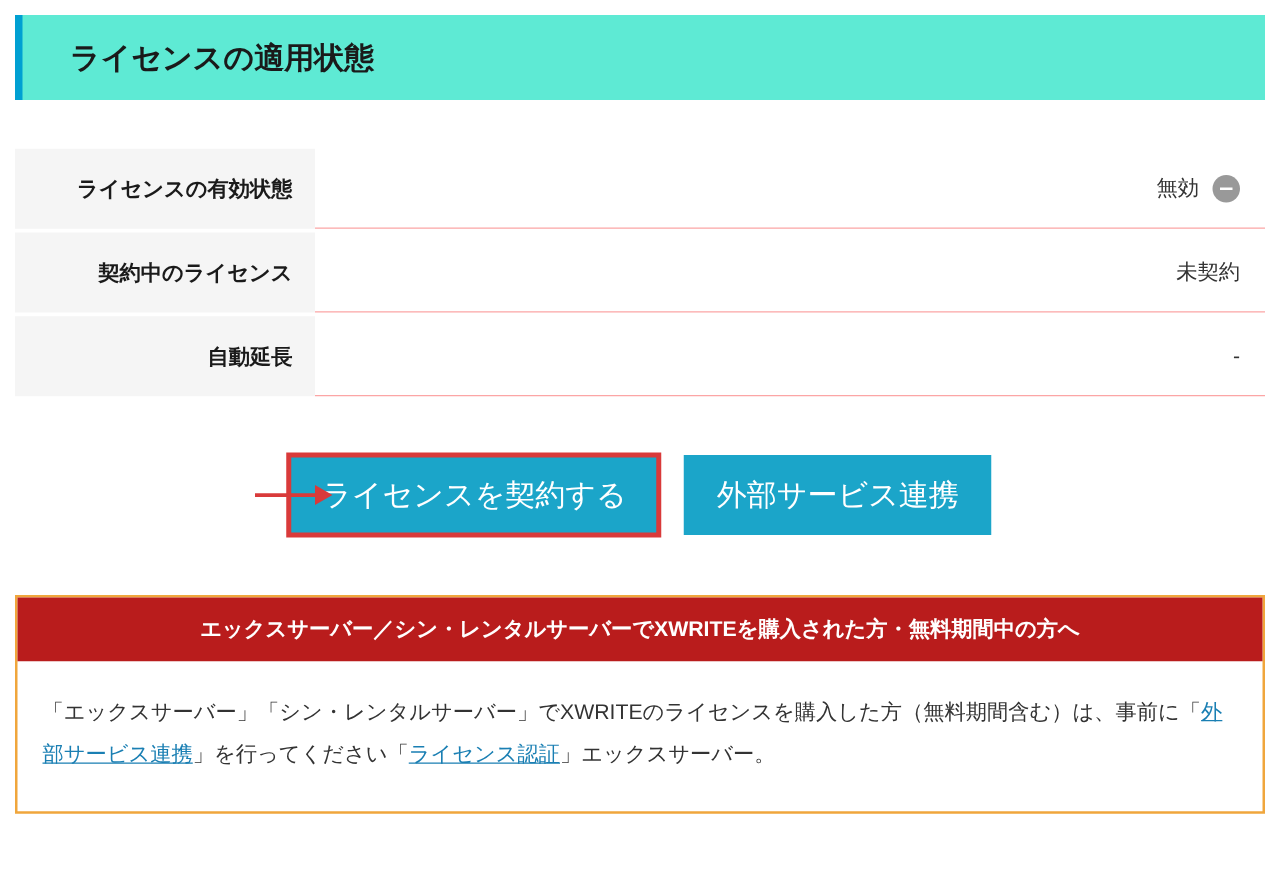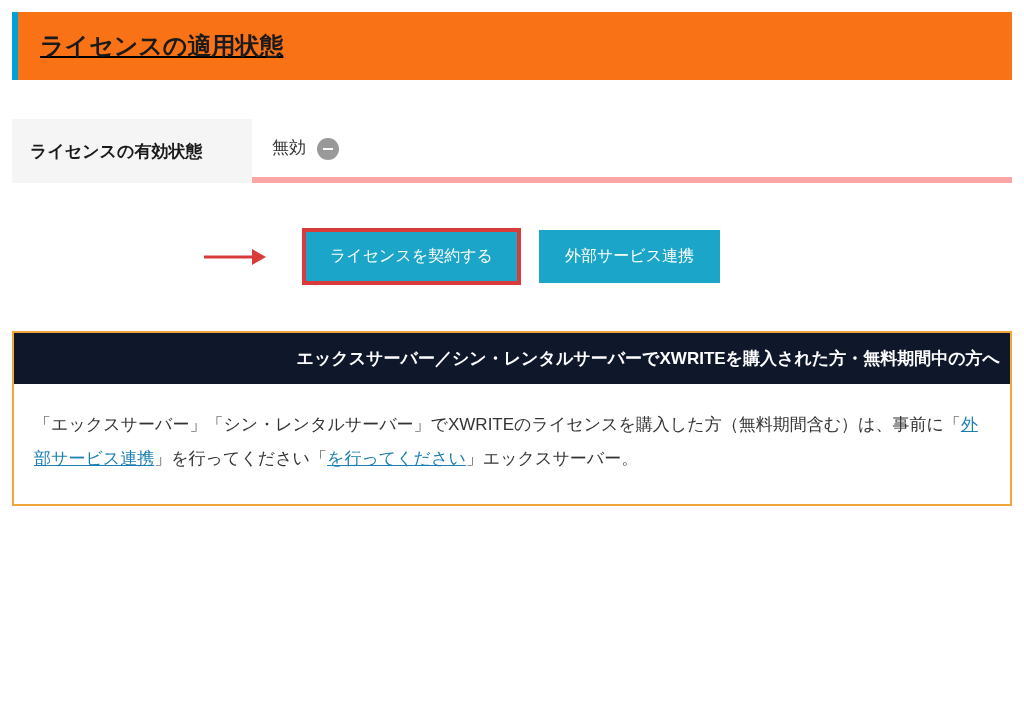--- a/index.html
+++ b/index.html
@@ -8,56 +8,56 @@
       box-sizing: border-box;
     }
     body {
       font-family: -apple-system, BlinkMacSystemFont, "Hiragino Sans", "Hiragino Kaku Gothic ProN", Meiryo, sans-serif;
       background: #ffffff;
       width: 1024px;
       height: 704px;
       padding: 12px;
     }
     .section-header {
-      background: #f97316;
-      padding: 18px 22px;
+      background: #5eead4;
+      padding: 18px 38px;
       margin-bottom: 36px;
       border-left: 6px solid #00a0d2;
-      text-decoration: underline;
     }
     .section-title {
       font-size: 24px;
       font-weight: bold;
       color: #1a1a1a;
     }
     .status-table {
       width: 100%;
       border-collapse: separate;
       border-spacing: 0 3px;
       margin-bottom: 44px;
+      text-align: right;
     }
     .status-table tr {
       height: 64px;
     }
     .status-label {
       background: #f5f5f5;
       font-weight: bold;
       font-size: 17px;
       color: #1a1a1a;
       padding: 0 18px;
       width: 240px;
       vertical-align: middle;
     }
     .status-value {
       background: #ffffff;
       font-size: 17px;
       color: #333333;
       padding: 0 20px;
       vertical-align: middle;
-      border-bottom: 6px solid #fca5a5;
+      border-bottom: 1px solid #fca5a5;
     }
     .status-badge {
       display: inline-flex;
       align-items: center;
       justify-content: center;
       width: 22px;
       height: 22px;
       background: #999999;
       border-radius: 50%;
       vertical-align: middle;
@@ -84,39 +84,39 @@
       left: 190px;
       top: 50%;
       transform: translateY(-50%);
       width: 64px;
       height: 22px;
     }
     .btn {
       background: #1ba5c9;
       color: #ffffff;
       border: none;
-      font-size: 16px;
+      font-size: 24px;
       padding: 16px 26px;
       cursor: pointer;
       font-family: inherit;
     }
     .btn-highlight {
       outline: 4px solid #d93a3a;
       outline-offset: -2px;
     }
     .notice-box {
       border: 2px solid #f0a63c;
       background: #ffffff;
     }
     .notice-header {
-      background: #0f172a;
+      background: #b91c1c;
       color: #ffffff;
       font-weight: bold;
       font-size: 17px;
-      text-align: right;
+      text-align: center;
       padding: 14px 10px;
     }
     .notice-body {
       padding: 24px 20px 28px;
       font-size: 17px;
       line-height: 2.0;
       color: #333333;
     }
     .notice-link {
       color: #1a7fb3;
@@ -132,30 +132,38 @@
 
 <table class="status-table">
   <tbody>
       <tr>
     <td class="status-label">ライセンスの有効状態</td>
     <td class="status-value">
       <span>無効</span>
       <span class="status-badge"></span>
     </td>
   </tr>
+  <tr>
+    <td class="status-label">契約中のライセンス</td>
+    <td class="status-value">未契約</td>
+  </tr>
+  <tr>
+    <td class="status-label">自動延長</td>
+    <td class="status-value">-</td>
+  </tr>
 </tbody>
   </table>
 
 <div class="button-row">
   <svg class="arrow" viewBox="0 0 64 22">
     <line x1="2" y1="11" x2="52" y2="11" stroke="#d93a3a" stroke-width="3"></line>
     <polygon points="50,3 64,11 50,19" fill="#d93a3a"></polygon>
   </svg>
   <button class="btn btn-highlight">ライセンスを契約する</button>
   <button class="btn">外部サービス連携</button>
 </div>
 
 <div class="notice-box">
   <div class="notice-header">エックスサーバー／シン・レンタルサーバーでXWRITEを購入された方・無料期間中の方へ</div>
   <div class="notice-body">
-    <span>「エックスサーバー」「シン・レンタルサーバー」でXWRITEのライセンスを購入した方（無料期間含む）は、事前に「</span><a href="#" class="notice-link">外部サービス連携</a><span>」を行ってください「</span><a href="#" class="notice-link">を行ってください</a><span>」エックスサーバー。</span>
+    <span>「エックスサーバー」「シン・レンタルサーバー」でXWRITEのライセンスを購入した方（無料期間含む）は、事前に「</span><a href="#" class="notice-link">外部サービス連携</a><span>」を行ってください「</span><a href="#" class="notice-link">ライセンス認証</a><span>」エックスサーバー。</span>
   </div>
 </div>
 
 </body></html>

